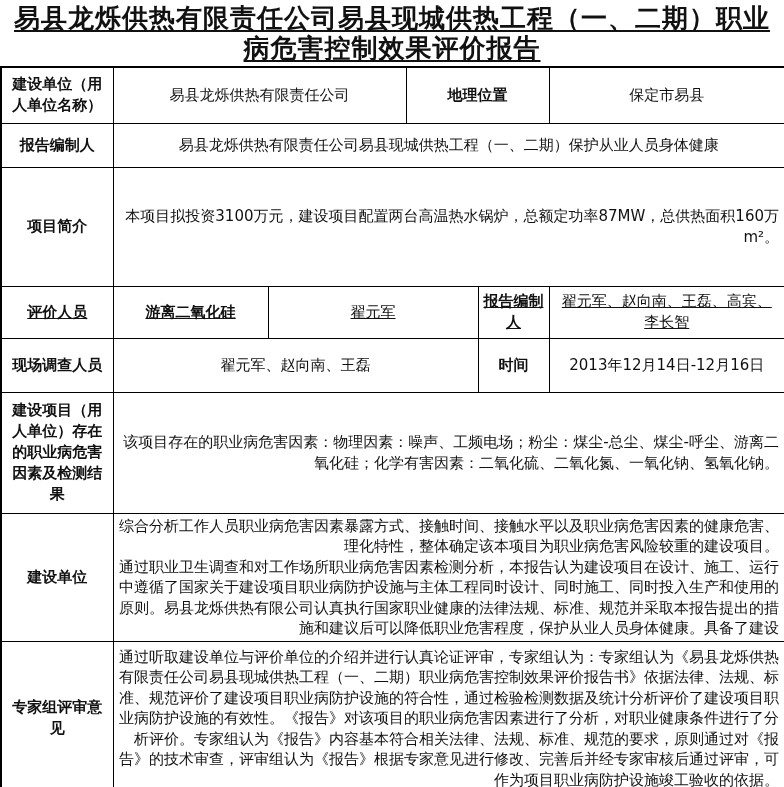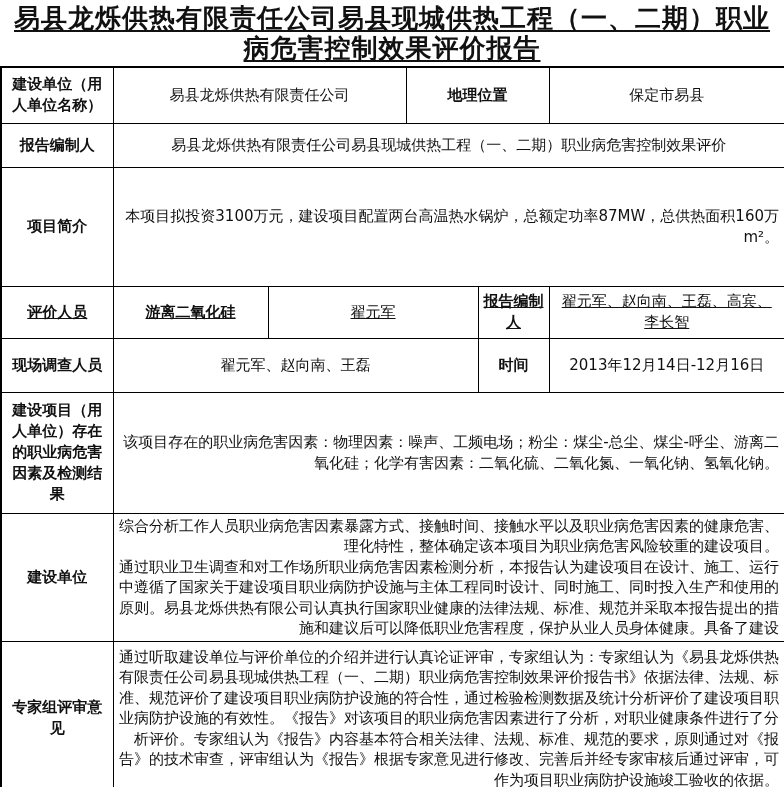--- a/index.html
+++ b/index.html
@@ -86,21 +86,21 @@
     <tbody>
         <tr class="h-r1">
       <td class="lbl">建设单位（用人单位名称）</td>
       <td class="val" colspan="2">易县龙烁供热有限责任公司</td>
       <td class="lbl" colspan="2">地理位置</td>
       <td class="val">保定市易县</td>
     </tr>
 
     <tr class="h-r2">
       <td class="lbl">报告编制人</td>
-      <td class="val" colspan="5">易县龙烁供热有限责任公司易县现城供热工程（一、二期）职业病危害控制效果评价</td>
+      <td class="val" colspan="5">易县龙烁供热有限责任公司易县现城供热工程（一、二期）保护从业人员身体健康</td>
     </tr>
 
     <tr class="h-r3">
       <td class="lbl">项目简介</td>
       <td class="para" colspan="5">本项目拟投资3100万元，建设项目配置两台高温热水锅炉，总额定功率87MW，总供热面积160万m²。</td>
     </tr>
 
     <tr class="h-r4">
       <td class="lbl">评价人员</td>
       <td class="lbl">游离二氧化硅</td>

